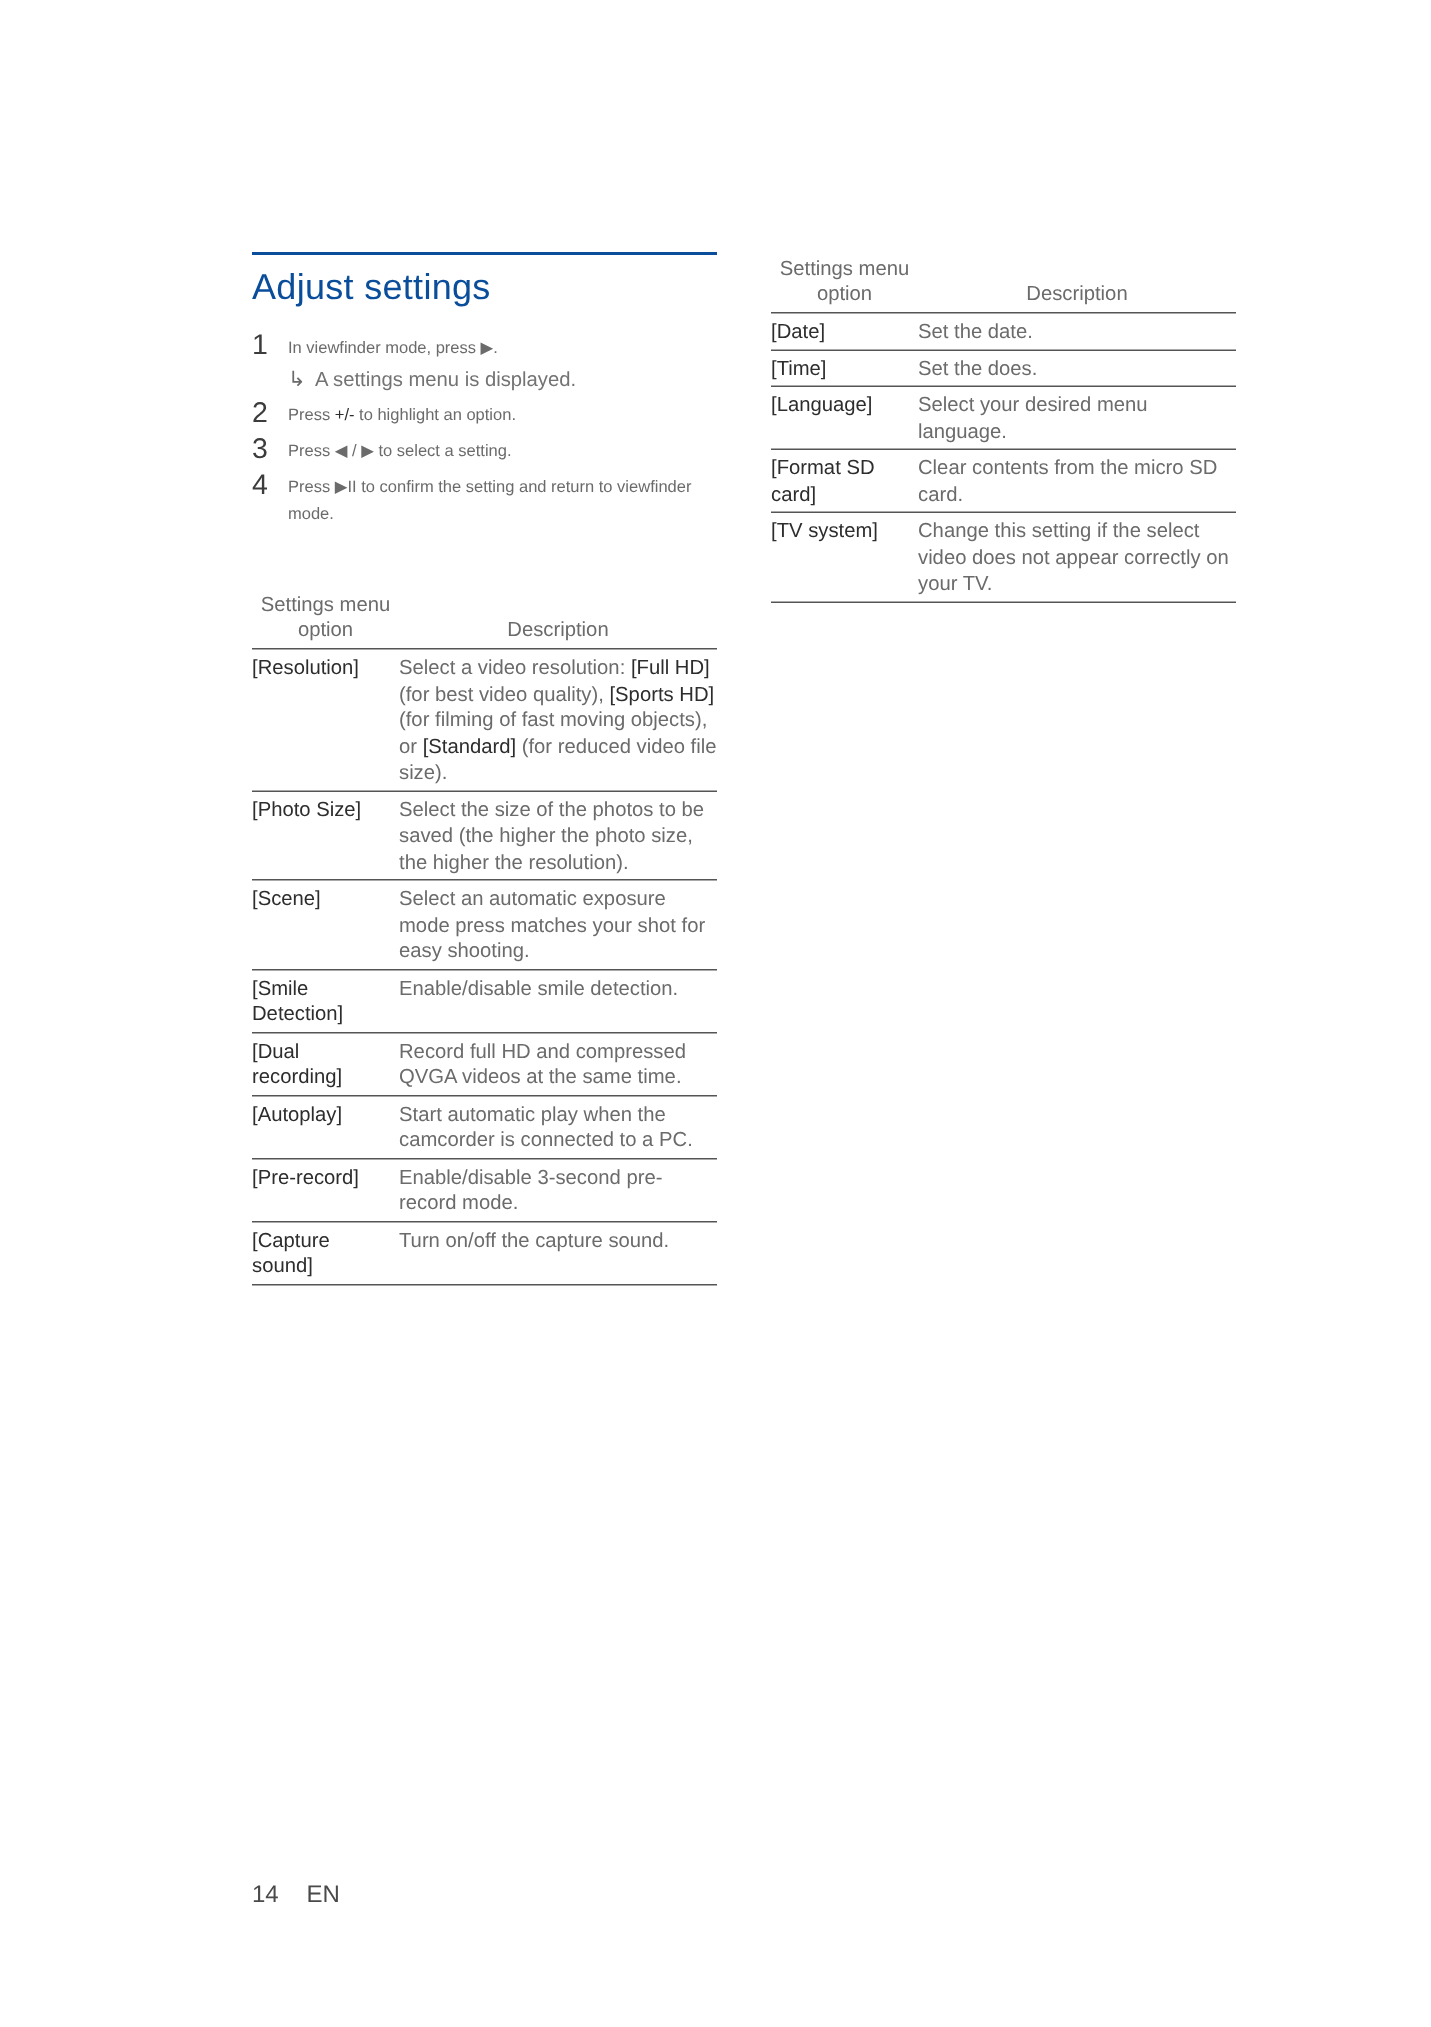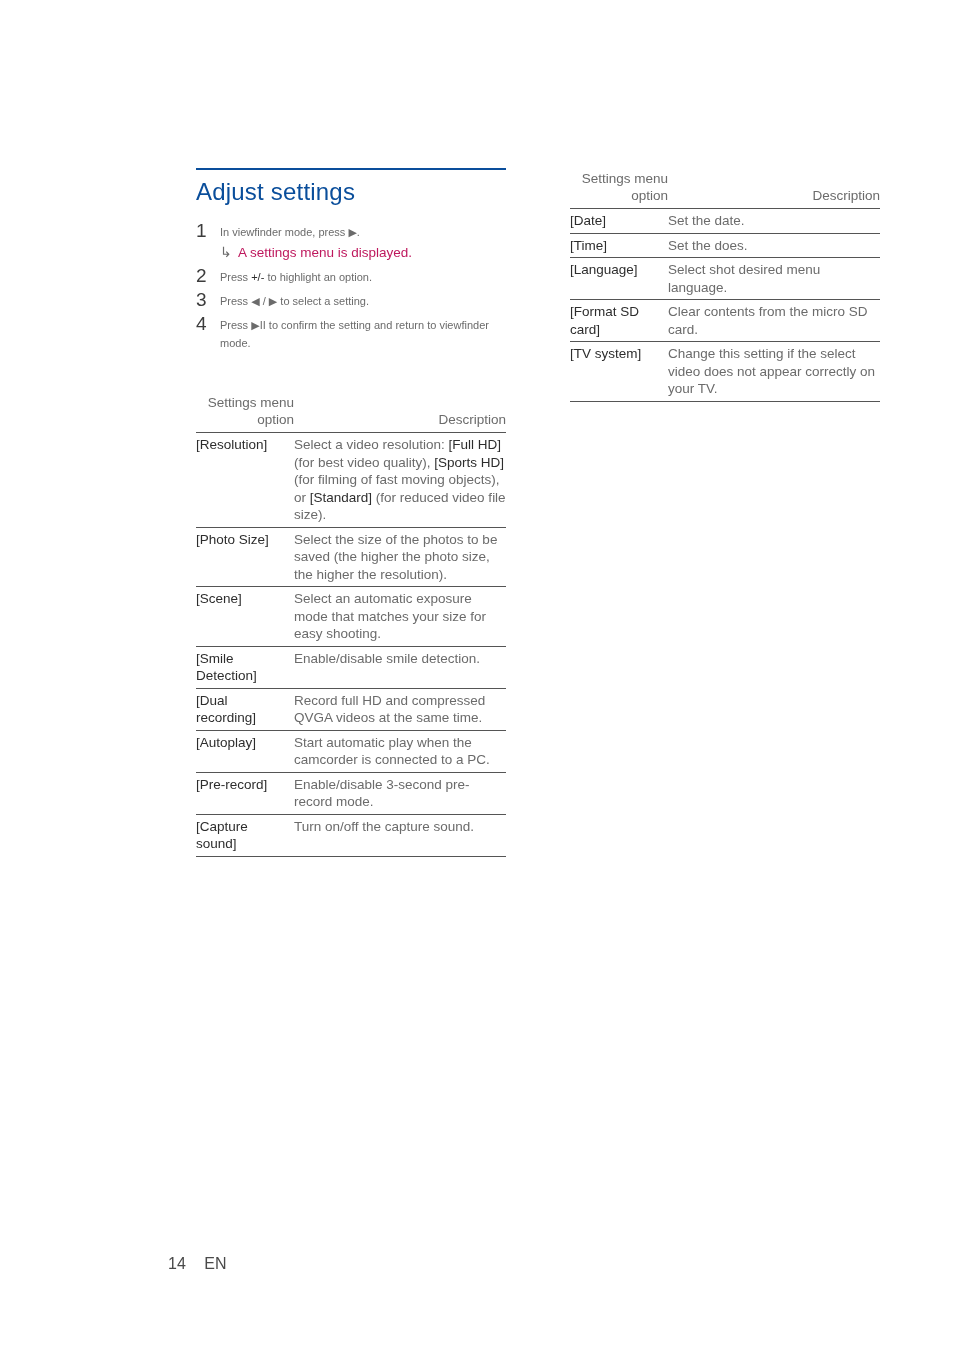--- a/index.html
+++ b/index.html
@@ -12,21 +12,20 @@
     position: relative;
   }
   .page {
     padding: 168px 100px 0 168px;
     display: flex;
     gap: 36px;
   }
   .column {
     width: 310px;
     flex-shrink: 0;
-    margin-left: 28px;
   }
   .section-title {
     color: #0a4e9b;
     font-size: 24px;
     font-weight: 400;
     border-top: 2px solid #0a4e9b;
     padding-top: 8px;
     margin-bottom: 14px;
     letter-spacing: 0.2px;
   }
@@ -62,33 +61,33 @@
   }
   .steps .sub .arrow {
     width: 18px;
     flex-shrink: 0;
     font-size: 14px;
     color: #6b6b6b;
     line-height: 17px;
   }
   .steps .sub .subtxt {
     font-size: 13.5px;
-    color: #be185d;
+    color: #737373;
     line-height: 17px;
   }
   .glyph {
     font-family: Arial, sans-serif;
   }
   table.settings {
     width: 100%;
     border-collapse: collapse;
     font-size: 13.5px;
   }
   table.settings th {
-    text-align: right;
+    text-align: center;
     font-weight: 400;
     color: #6b6b6b;
     border-bottom: 1px solid #555;
     padding: 2px 0 4px 0;
     vertical-align: bottom;
     line-height: 17px;
   }
   table.settings th:first-child {
     width: 98px;
   }
@@ -173,21 +172,21 @@
           <tr>
             <td class="label">[Resolution]</td>
             <td>Select a video resolution: <span class="bold-inline">[Full HD]</span> (for best video quality), <span class="bold-inline">[Sports HD]</span> (for filming of fast moving objects), or <span class="bold-inline">[Standard]</span> (for reduced video file size).</td>
           </tr>
           <tr>
             <td class="label">[Photo Size]</td>
             <td>Select the size of the photos to be saved (the higher the photo size, the higher the resolution).</td>
           </tr>
           <tr>
             <td class="label">[Scene]</td>
-            <td>Select an automatic exposure mode that matches your size for easy shooting.</td>
+            <td>Select an automatic exposure mode press matches your shot for easy shooting.</td>
           </tr>
           <tr>
             <td class="label">[Smile Detection]</td>
             <td>Enable/disable smile detection.</td>
           </tr>
           <tr>
             <td class="label">[Dual recording]</td>
             <td>Record full HD and compressed QVGA videos at the same time.</td>
           </tr>
           <tr>
@@ -219,21 +218,21 @@
           <tr>
             <td class="label">[Date]</td>
             <td>Set the date.</td>
           </tr>
           <tr>
             <td class="label">[Time]</td>
             <td>Set the does.</td>
           </tr>
           <tr>
             <td class="label">[Language]</td>
-            <td>Select shot desired menu language.</td>
+            <td>Select your desired menu language.</td>
           </tr>
           <tr>
             <td class="label">[Format SD card]</td>
             <td>Clear contents from the micro SD card.</td>
           </tr>
           <tr>
             <td class="label">[TV system]</td>
             <td>Change this setting if the select video does not appear correctly on your TV.</td>
           </tr>
         </tbody>

